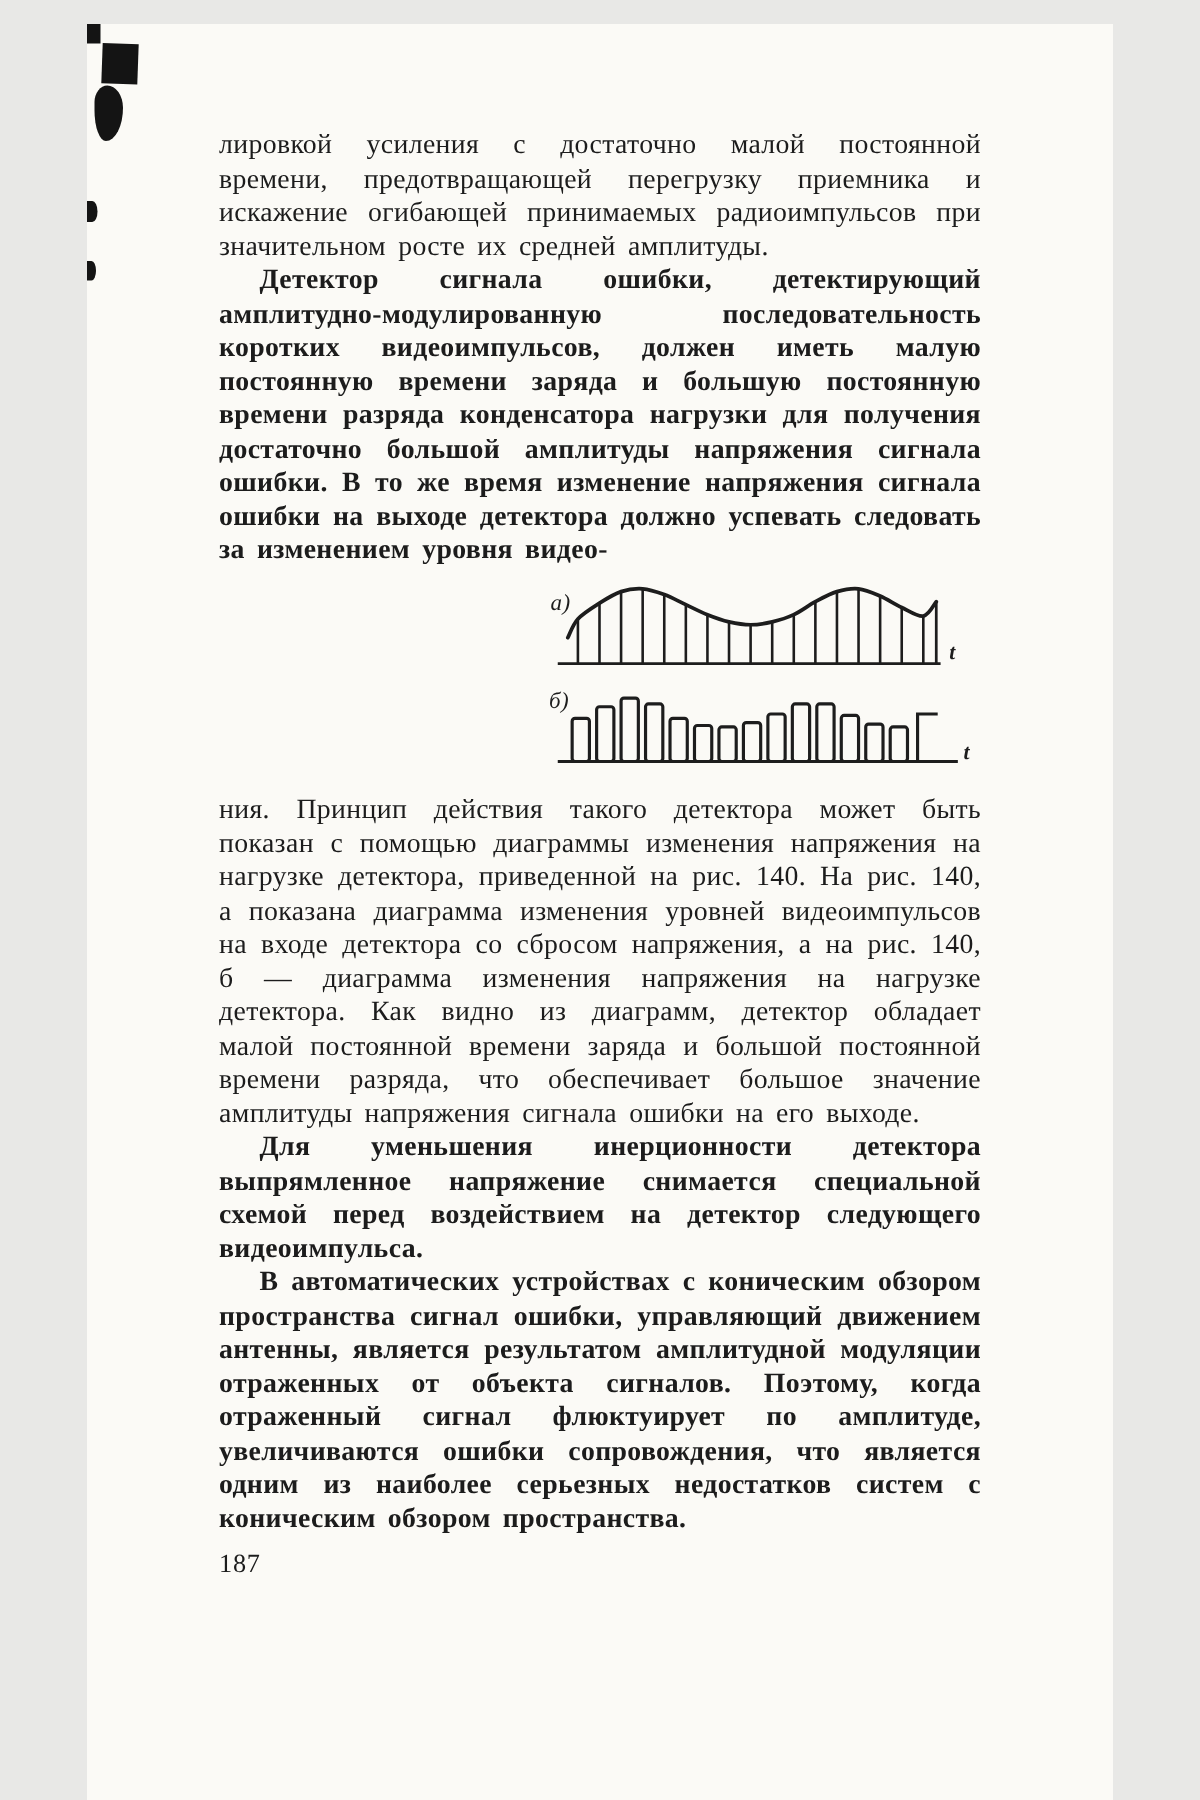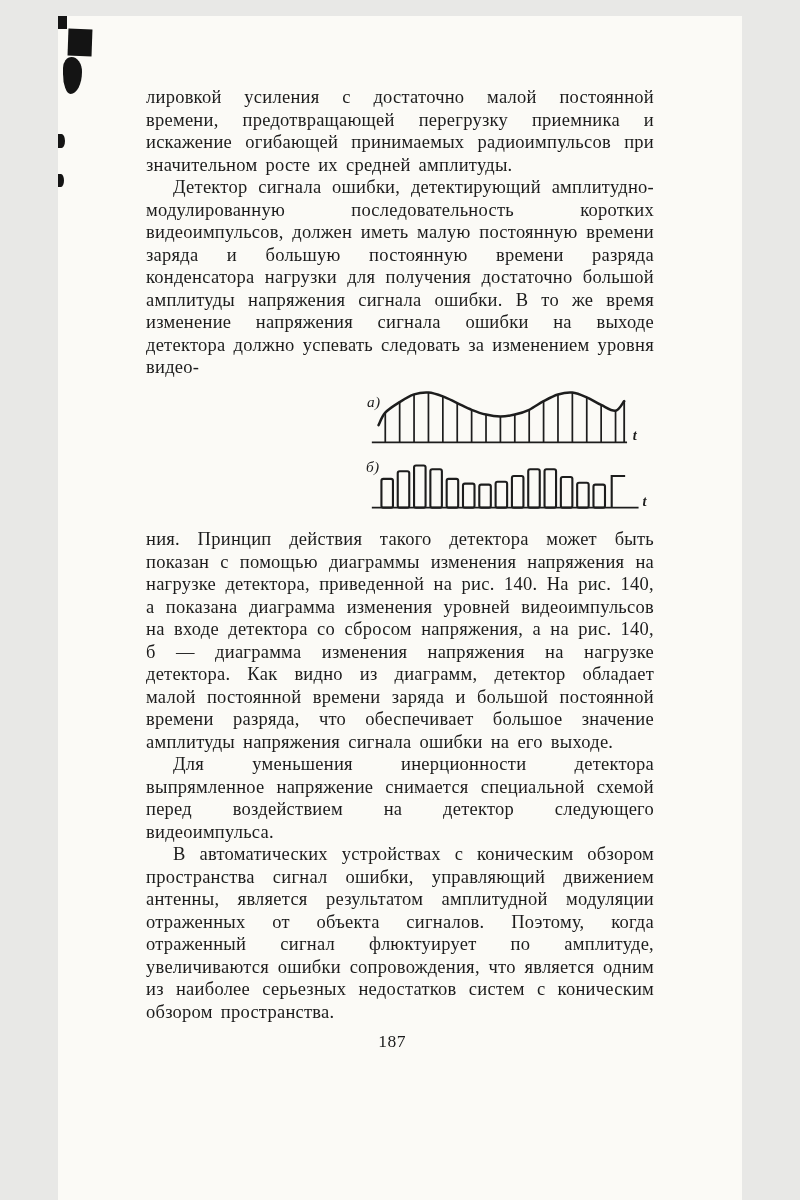--- a/index.html
+++ b/index.html
@@ -15,21 +15,21 @@
   .content{
     position:absolute;
     left:88px;right:88px;top:70px;
     font-size:18.5px;
     line-height:22.5px;
     text-align:justify;
     letter-spacing:.25px;
     word-spacing:3.2px;
   }
   p.para{margin:0;}
-  p.indent{text-indent:27px;}
+  p.indent{text-indent:27px;font-weight:bold;}
   .cols{display:flex;margin:0;}
   .col-left{width:336px;}
   .col-right{width:288px;margin-left:0;}
   .figure-wrap{padding-top:2px;}
   .caption{
     margin-top:14px;
     font-size:15.5px;
     line-height:21px;
     text-align:center;
     letter-spacing:.2px;
@@ -39,21 +39,21 @@
     margin:26px 0 20px 0;
     font-size:18.5px;
     line-height:26px;
     font-weight:bold;
     text-align:center;
     letter-spacing:.2px;
     word-spacing:2px;
   }
   .pagenum{
     margin-top:7px;
-    text-align:center;
+    text-align:left;
     padding-right:16px;
     font-size:17.5px;
     letter-spacing:.5px;
   }
   
   .artifact{position:absolute;background:#141414;}
   .art-corner{left:0;top:0;width:9px;height:13px;}
   .art-square{left:10px;top:13px;width:24px;height:27px;transform:rotate(2deg);}
   .art-blob{left:5px;top:41px;width:19px;height:37px;border-radius:45% 55% 60% 40%/30% 40% 60% 55%;}
   .art-tick1{left:0;top:118px;width:7px;height:14px;border-radius:0 70% 70% 0;}

